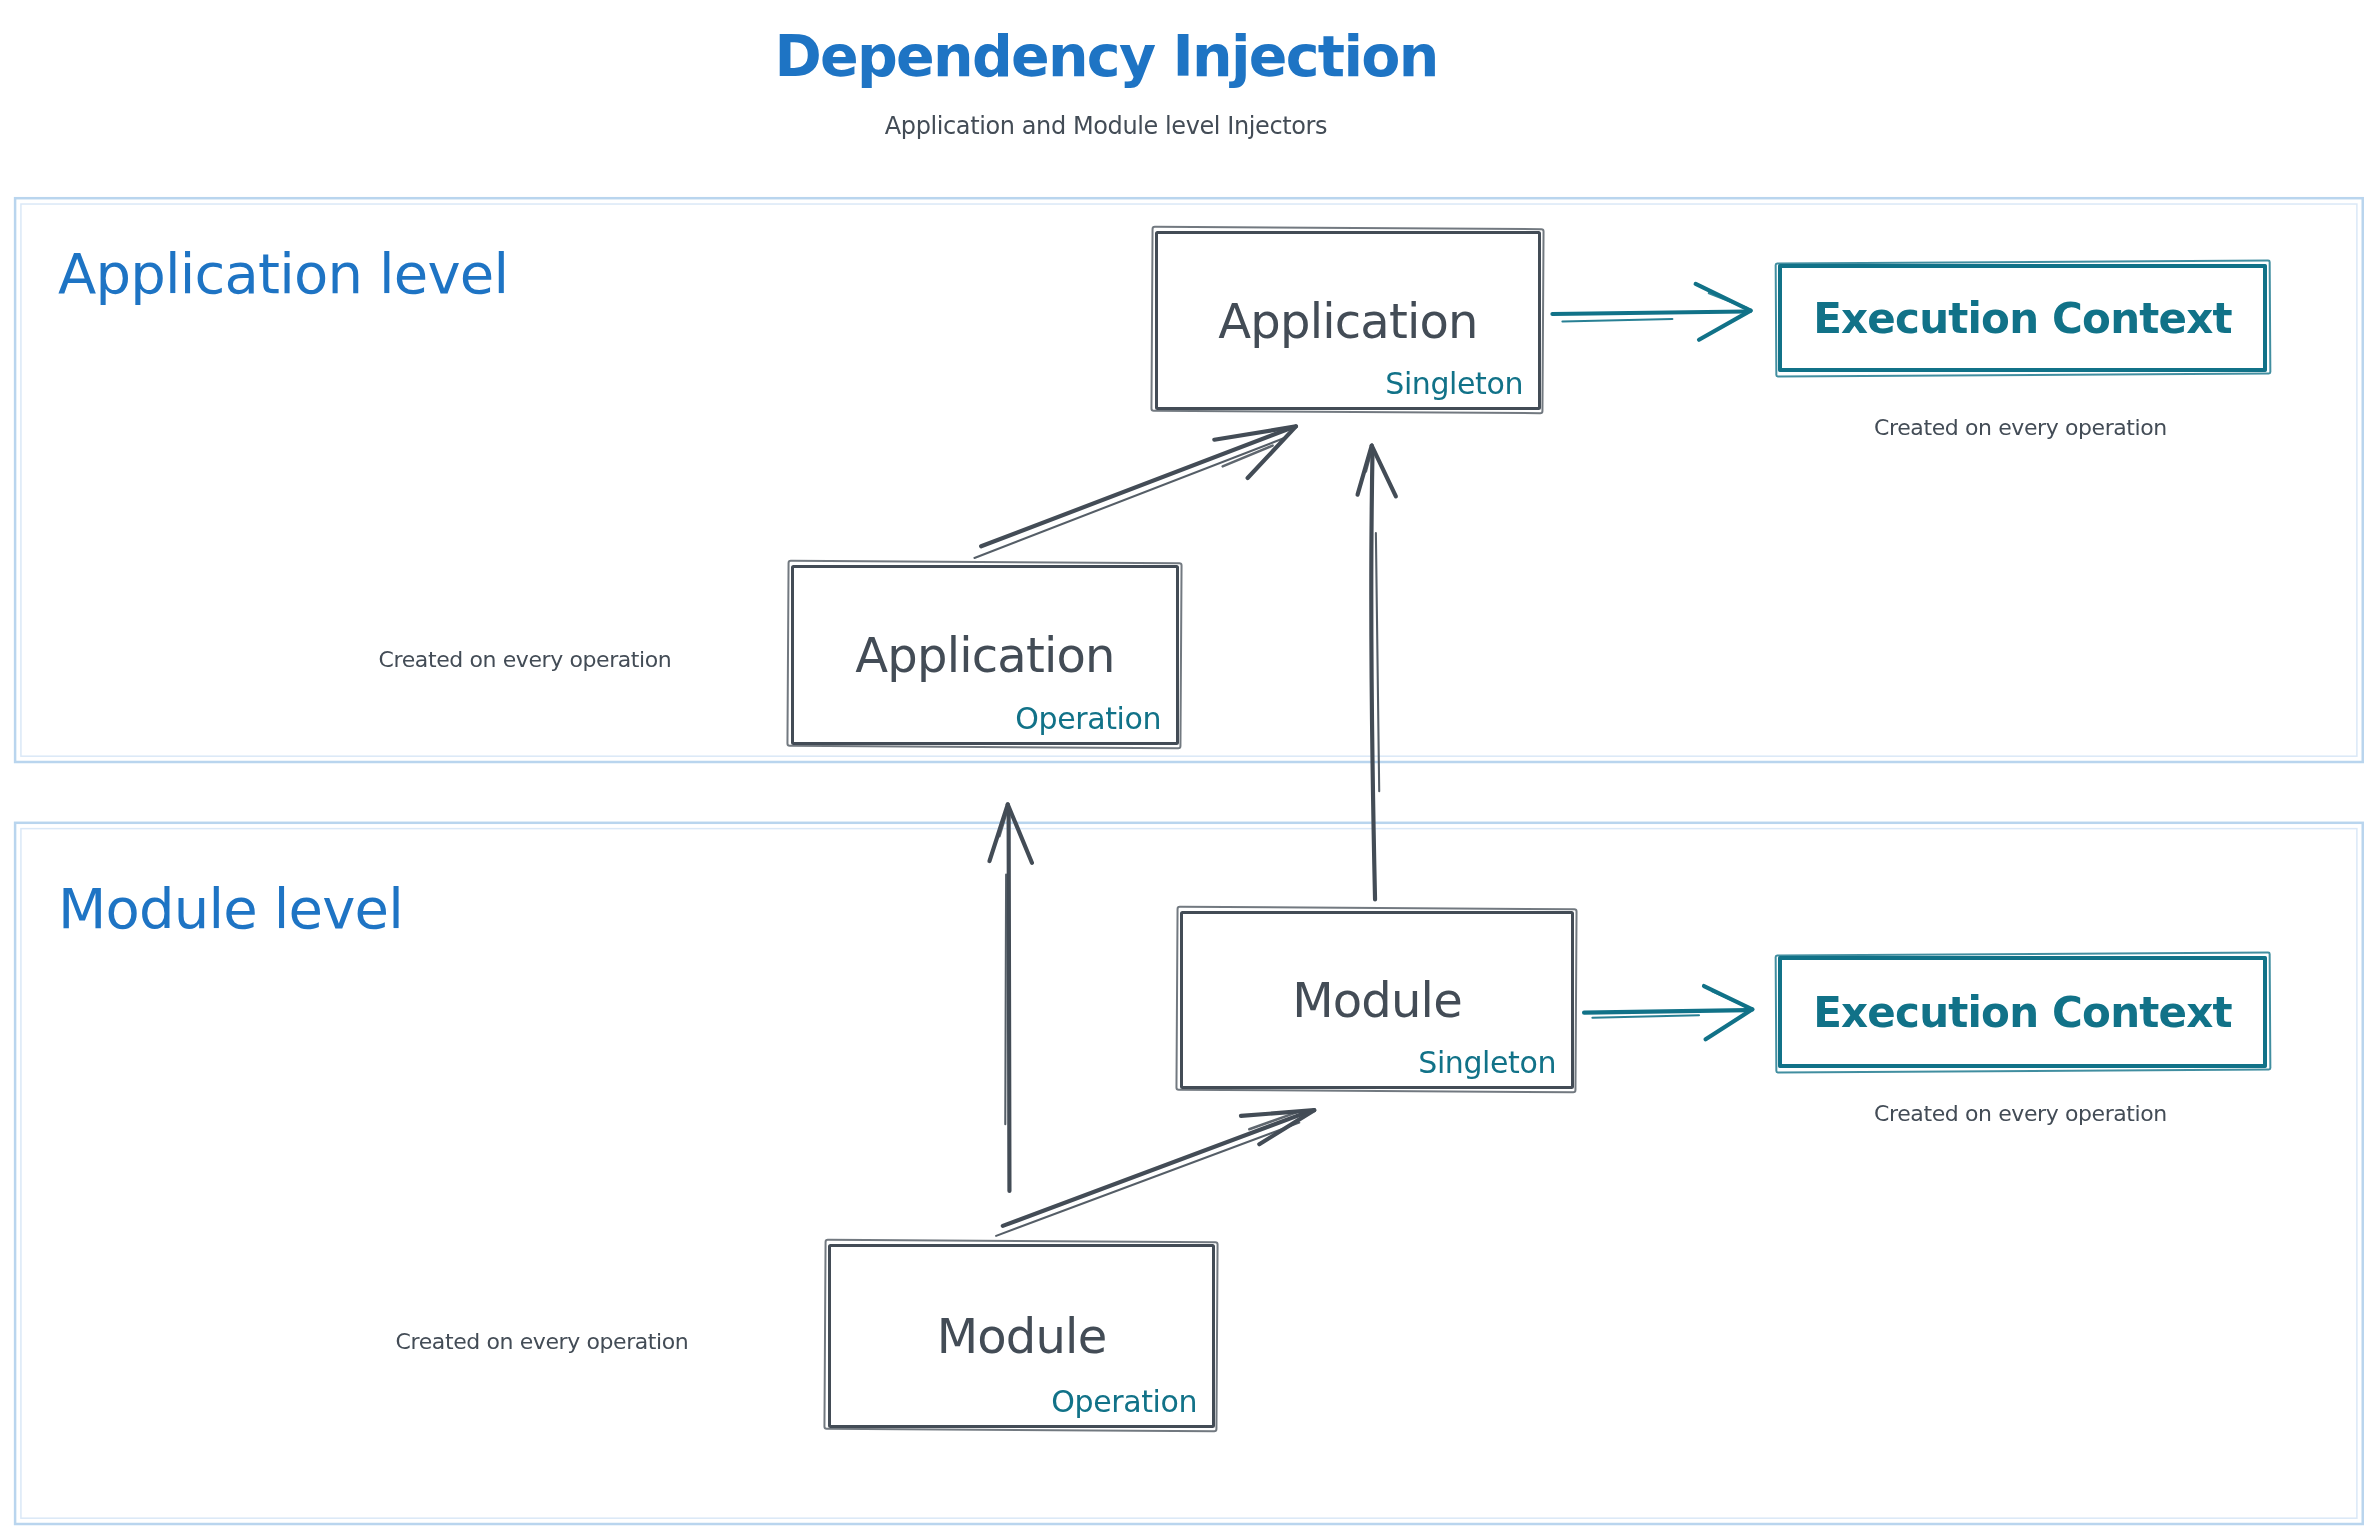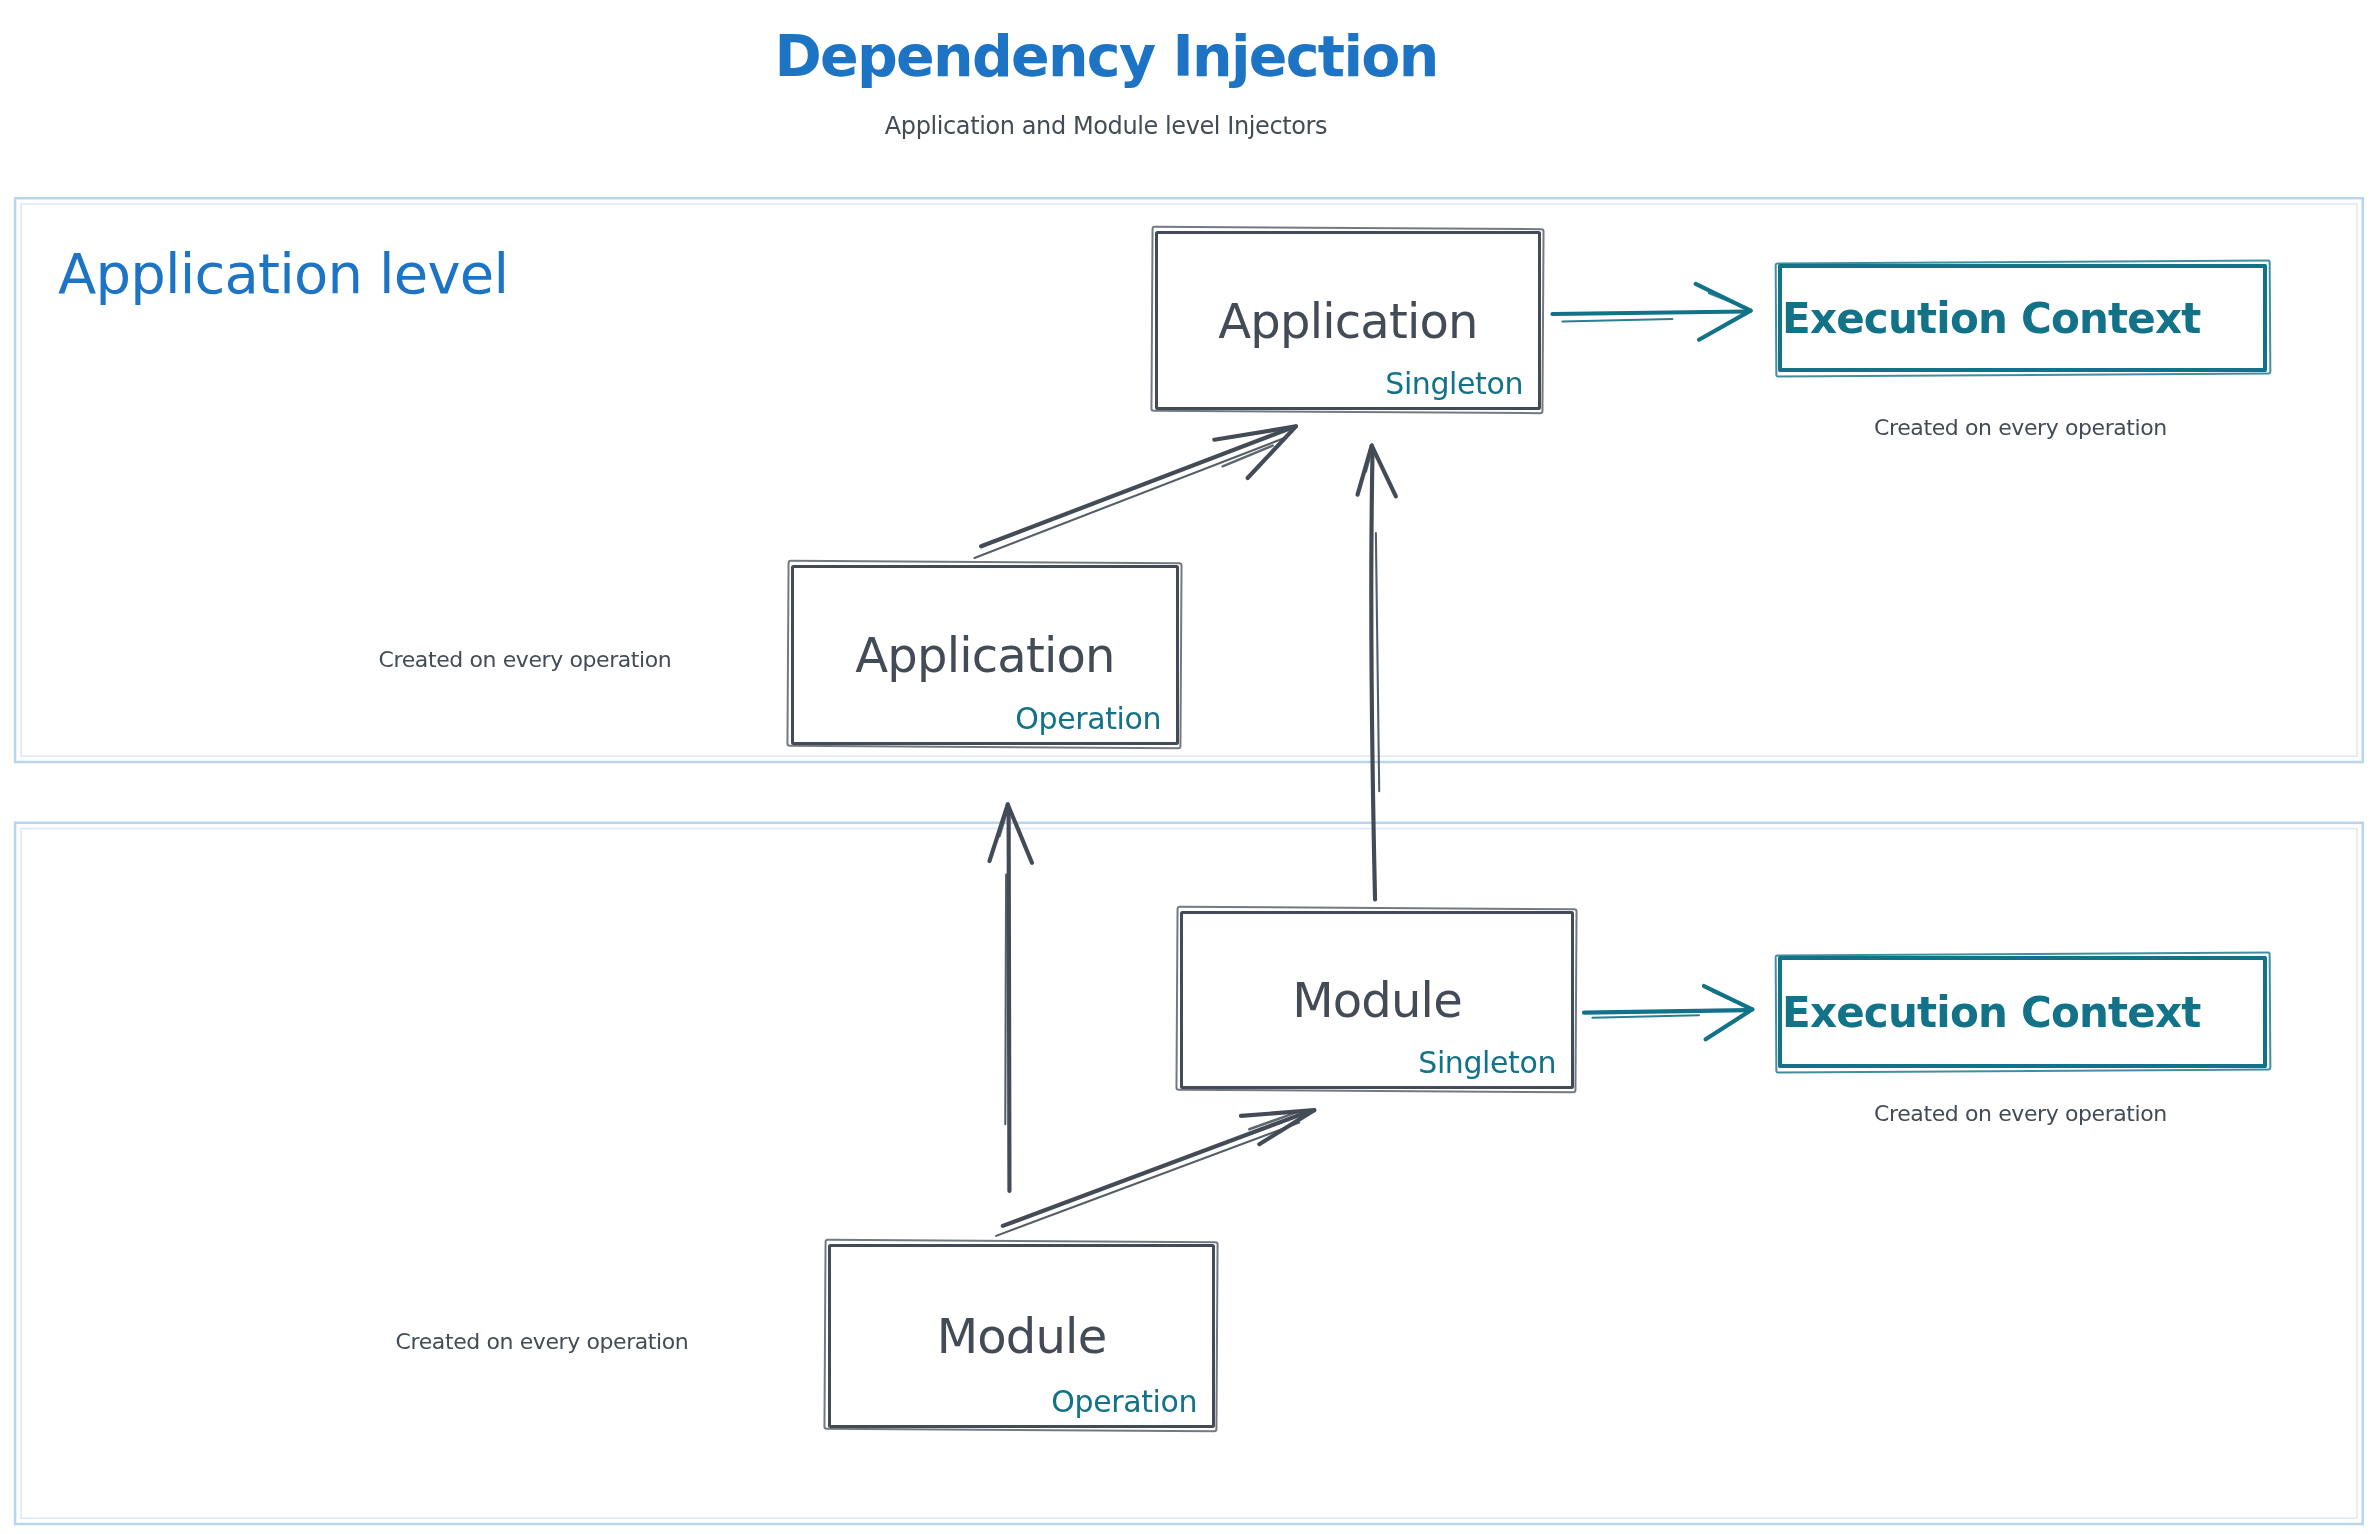--- a/index.html
+++ b/index.html
@@ -55,21 +55,21 @@
 
   .box-app-singleton{left:1155px;top:231px;width:380px;height:173px;}
   .box-app-operation{left:791px;top:565px;width:382px;height:174px;}
   .box-mod-singleton{left:1180px;top:911px;width:388px;height:172px;}
   .box-mod-operation{left:828px;top:1244px;width:381px;height:178px;}
 
   
   .exec-box{
     border:4.2px solid var(--accent-teal);
     border-radius:1.7px;
-    display:flex;align-items:center;justify-content:flex-start;
+    display:flex;align-items:center;justify-content:center;
   }
   .exec-box::before{
     content:"";position:absolute;inset:-7.5px;
     border:2.5px solid var(--accent-teal);
     border-radius:2.5px;opacity:.8;
     transform:rotate(-0.35deg);pointer-events:none;
   }
   .exec-label{
     font-size:42px;font-weight:600;color:var(--accent-teal);letter-spacing:-0.8px;
   }
@@ -175,20 +175,21 @@
     <span class="exec-label">Execution Context</span>
   </div>
   <div class="abs caption caption-exec-top center">Created on every operation</div>
 
   <div class="abs sketch-box box-app-operation">
     <span class="box-label">Application</span>
     <span class="box-scope">Operation</span>
   </div>
   <div class="abs caption caption-app-op center">Created on every operation</div>
 
+  <div class="abs level-label mod">Module level</div>
 
   <div class="abs sketch-box box-mod-singleton">
     <span class="box-label">Module</span>
     <span class="box-scope">Singleton</span>
   </div>
 
   <div class="abs exec-box exec-bottom">
     <span class="exec-label">Execution Context</span>
   </div>
   <div class="abs caption caption-exec-bottom center">Created on every operation</div>

